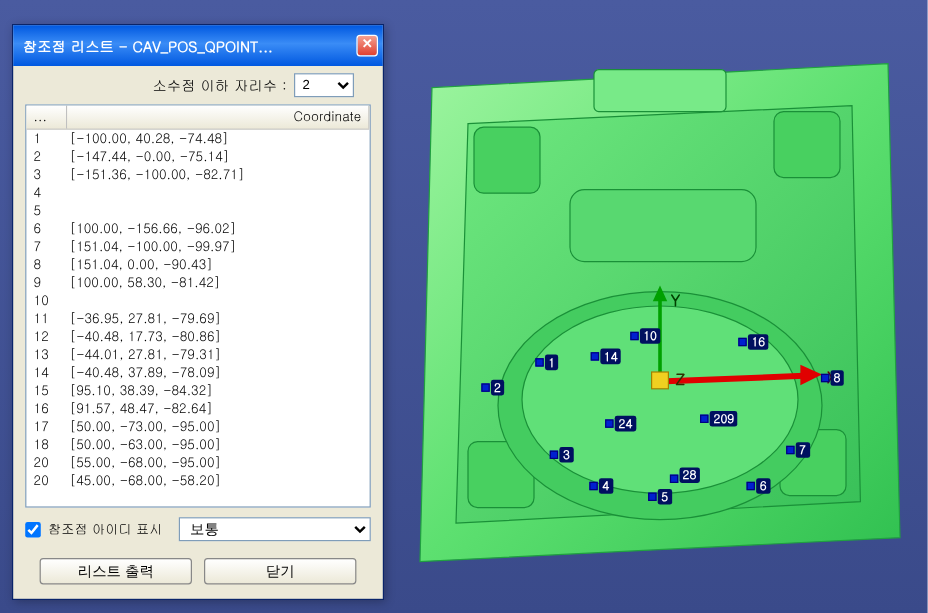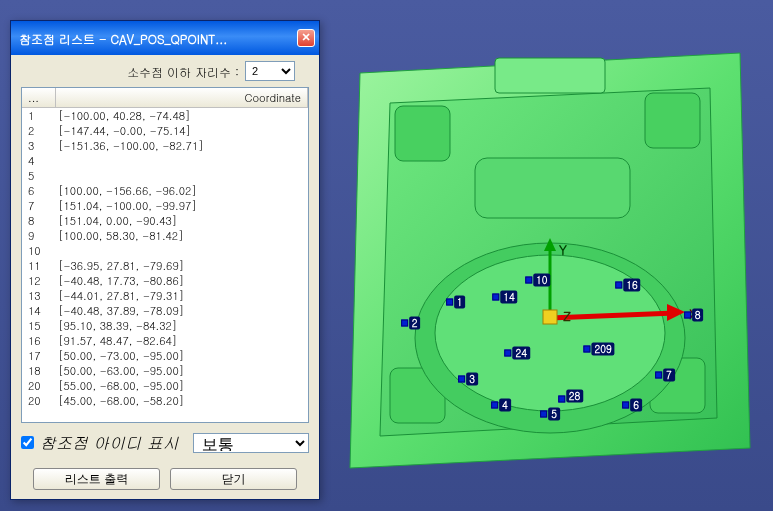--- a/index.html
+++ b/index.html
@@ -96,27 +96,27 @@
     .checkbox-row {
       display: flex;
       align-items: center;
       padding: 8px 10px;
       gap: 6px;
     }
     .checkbox-row input[type=checkbox] {
       width: 13px;
       height: 13px;
     }
-    .checkbox-row label { font-size: 16px; font-style: italic; }
+    .checkbox-row label { font-size: 11px; }
     .display-select {
       flex: 1;
       height: 20px;
       border: 1px solid #7f9db9;
       background: white;
-      font-size: 16px;
+      font-size: 12px;
       padding: 1px 4px;
       margin-left: 8px;
     }
     .button-row {
       display: flex;
       padding: 6px 22px;
       gap: 10px;
     }
     .dlg-btn {
       flex: 1;

